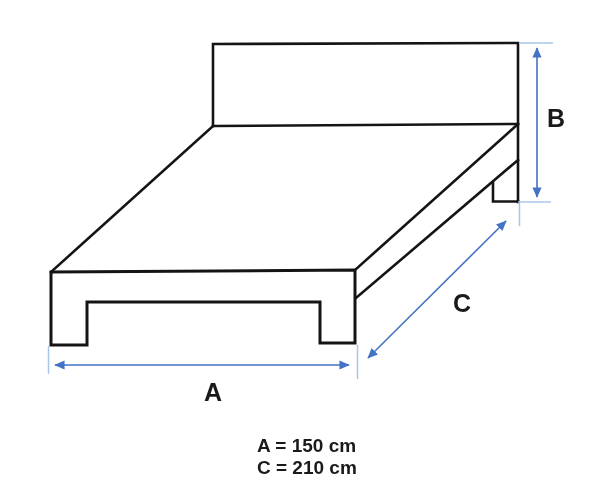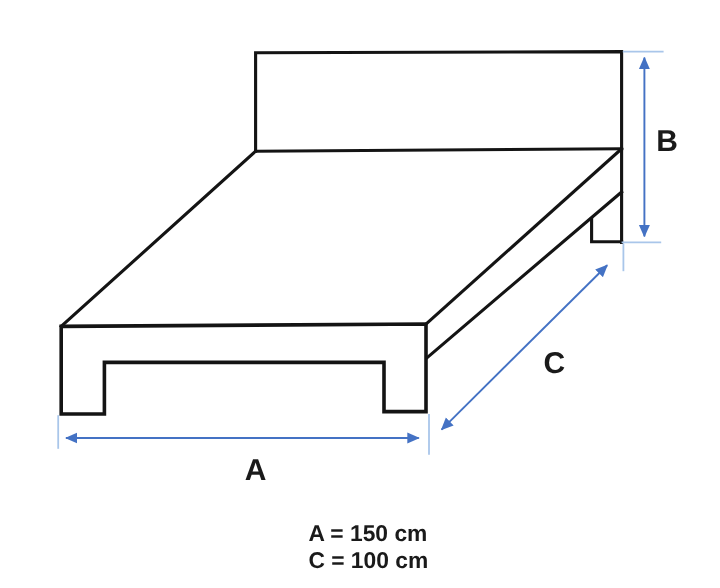--- a/index.html
+++ b/index.html
@@ -77,16 +77,16 @@
       <path class="dim" marker-start="url(#arr)" marker-end="url(#arr)" d="M368,358 L506,221"></path>
     </g>
   </svg>
 
   <div class="dim-label" style="left:213px;top:380px;">A</div>
   <div class="dim-label" style="left:556px;top:106px;">B</div>
   <div class="dim-label" style="left:462px;top:291px;">C</div>
 
   <div class="legend">
     <div>A = 150 cm</div>
-    <div>C = 100 cm</div>
+    <div>C = 210 cm</div>
   </div>
 
 </div>
 
 </body></html>

